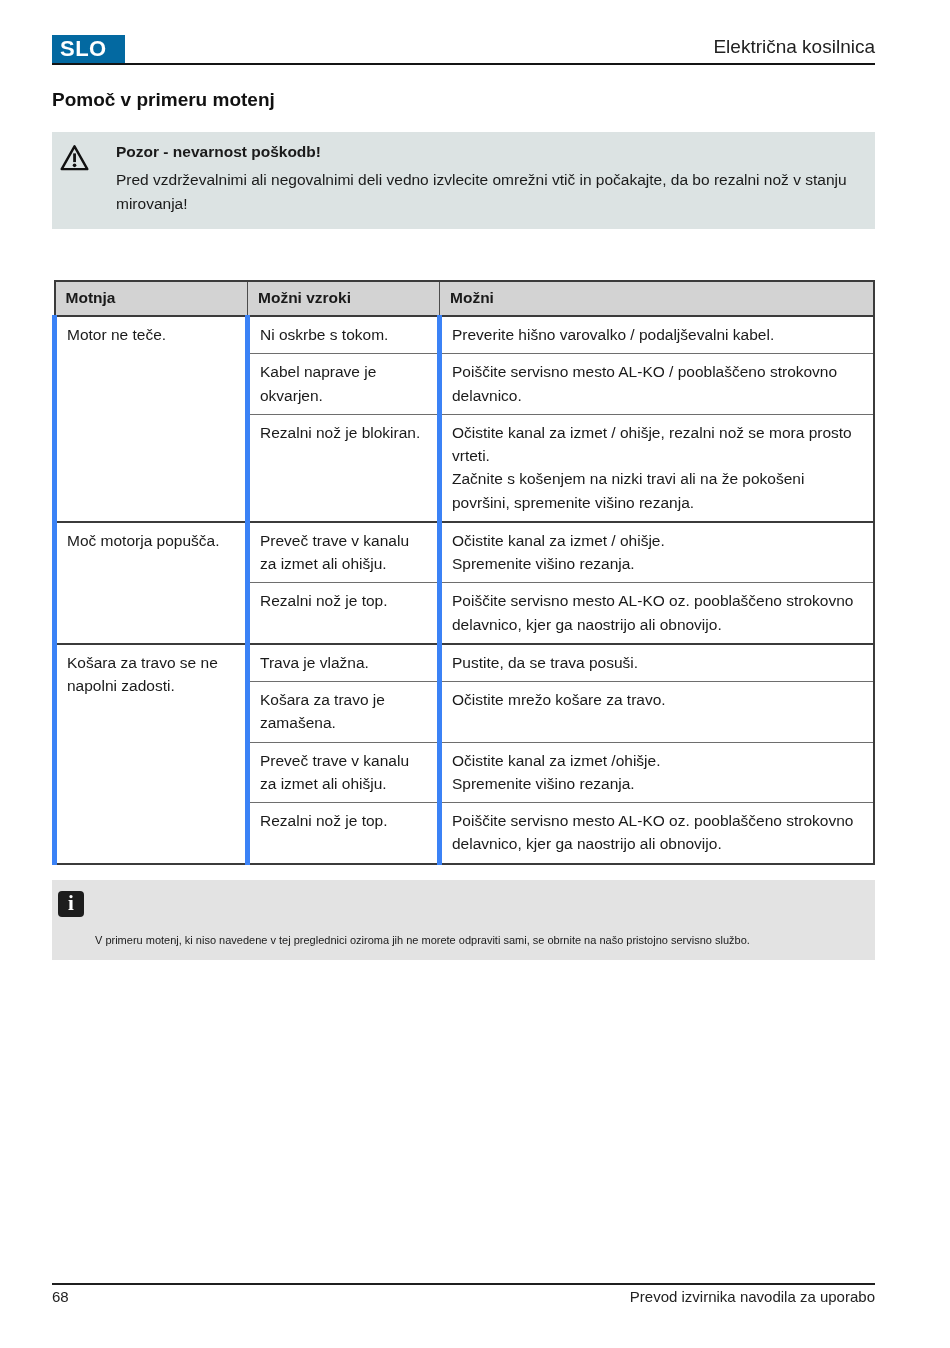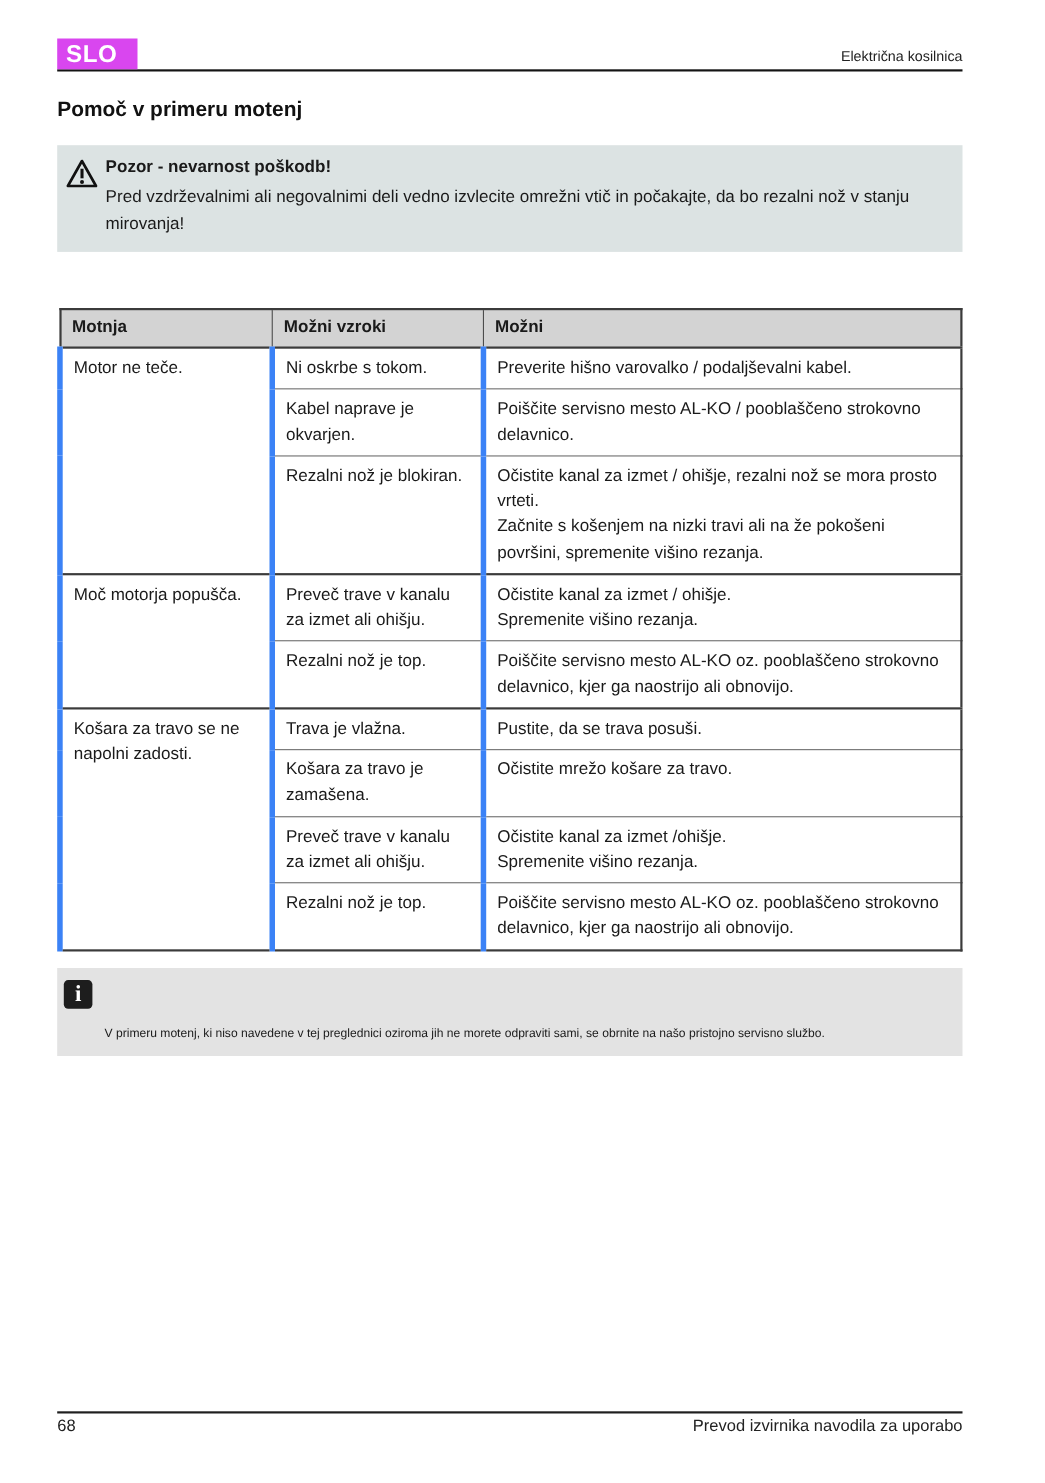--- a/index.html
+++ b/index.html
@@ -20,51 +20,52 @@
   
   .page-header {
     margin-top: 37px;
     border-bottom: 2px solid #141414;
     display: flex;
     align-items: flex-end;
     justify-content: space-between;
     height: 28px;
   }
   .lang-badge {
-    background: #d946ef;
+    background: #0369a1;
     color: #fff;
     font-weight: bold;
     font-size: 22px;
     line-height: 28px;
     height: 28px;
     padding: 0 18px 0 8px;
     letter-spacing: 0.5px;
     align-self: flex-end;
   }
   .header-right {
-    font-size: 13px;
+    font-size: 19px;
     color: #222;
     padding-bottom: 5px;
   }
 
   
   .doc-title {
     margin-top: 24px;
     font-size: 19px;
     font-weight: bold;
     color: #111;
   }
 
   
   .warning-box {
     margin-top: 21px;
     background: #dce3e3;
     padding: 11px 14px 13px 8px;
     display: flex;
     align-items: flex-start;
+    gap: 20px;
   }
   .warning-icon-wrap {
     flex: 0 0 36px;
     padding-top: 1px;
   }
   .warning-text .warning-title {
     font-size: 15.5px;
     font-weight: bold;
     margin-bottom: 7px;
   }

